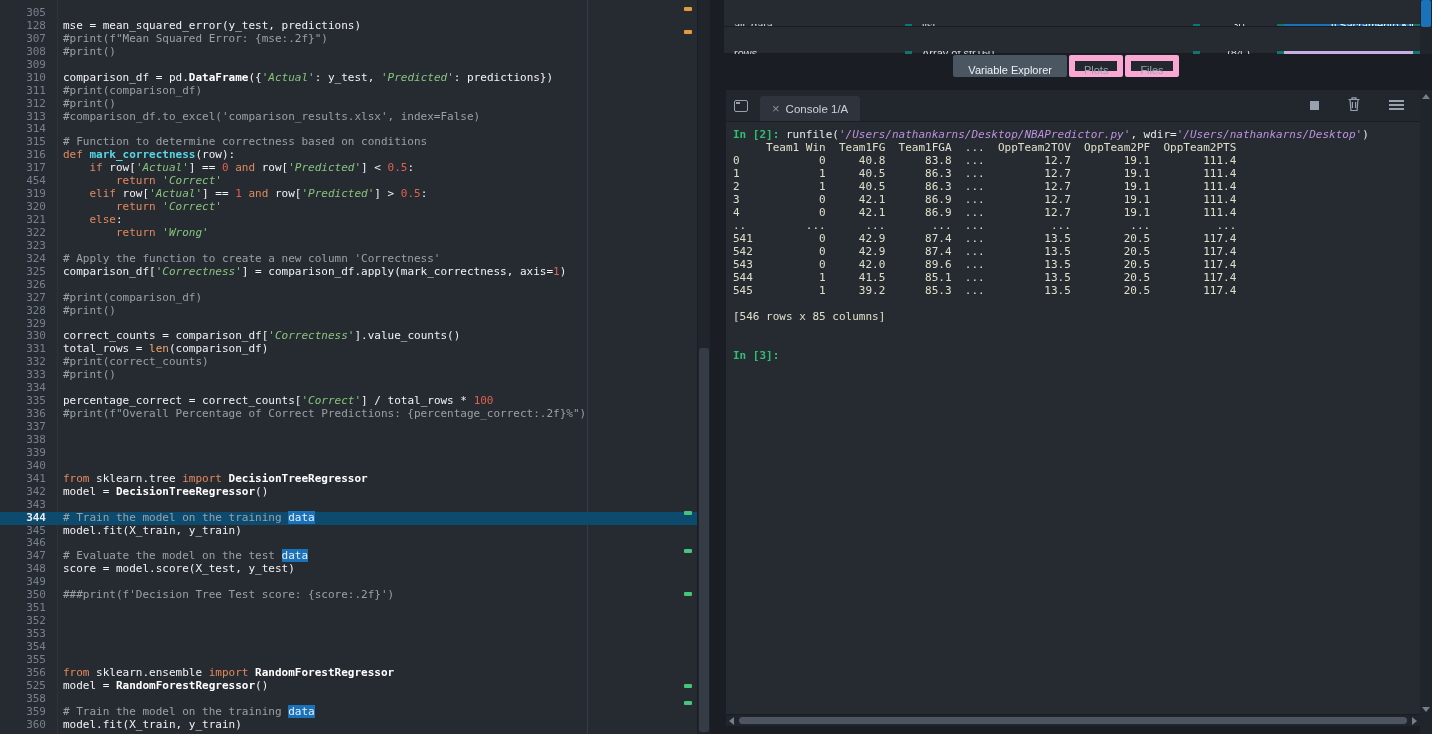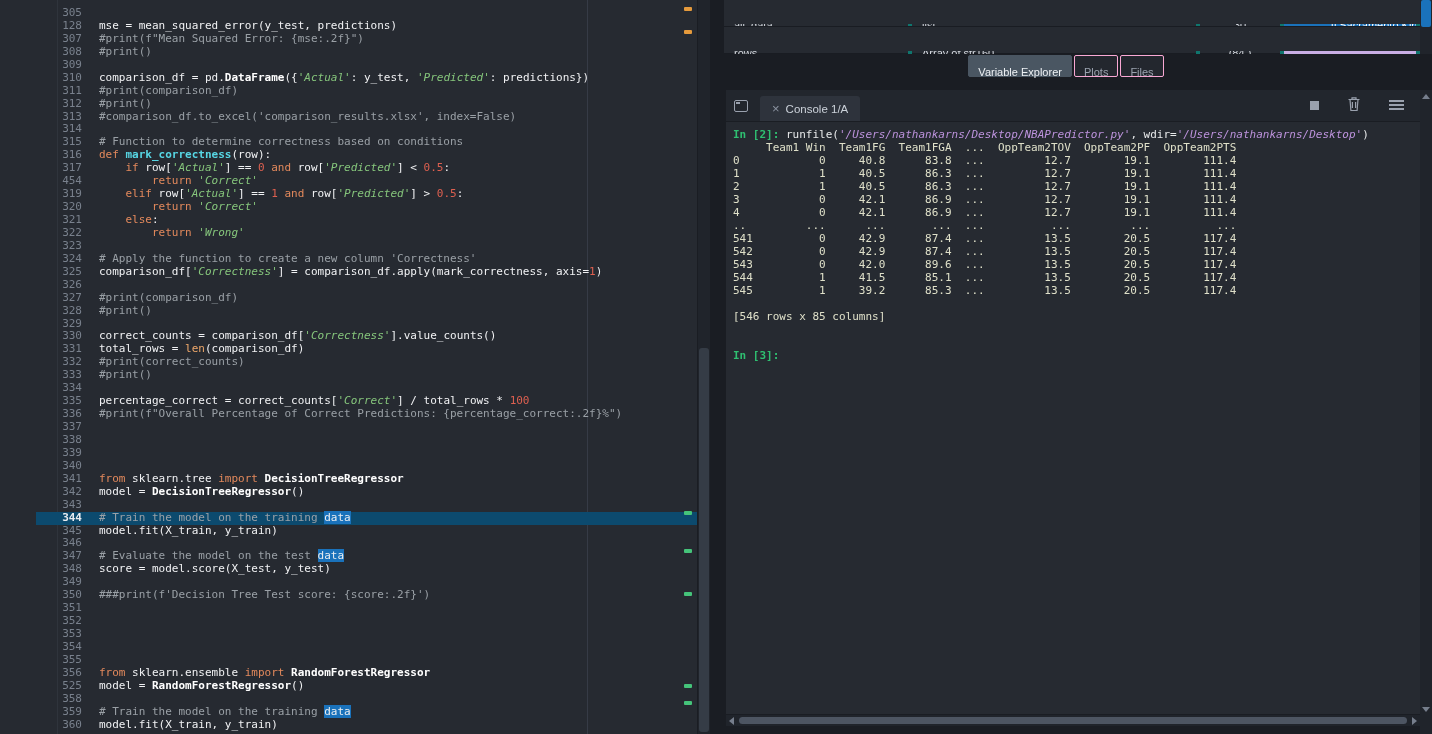--- a/index.html
+++ b/index.html
@@ -4,21 +4,21 @@
 <style>
   * { margin:0; padding:0; box-sizing:border-box; }
   html,body { width:1432px; height:734px; overflow:hidden; }
   body { background:#1a1d23; font-family:"Liberation Sans", sans-serif; position:relative; }
 
   
   #editor-pane { position:absolute; left:0; top:0; width:710px; height:734px; background:#262a31; overflow:hidden; }
   #gutter-line { position:absolute; left:57px; top:0; bottom:0; width:1px; background:#2f343c; }
   #column-ruler { position:absolute; left:587px; top:0; bottom:0; width:1px; background:#363b46; }
   #editor-code-area { position:absolute; left:0; top:7px; width:697px; font-family:"DejaVu Sans Mono", monospace; font-size:11px; }
-  .code-line { height:12.95px; line-height:12.95px; white-space:pre;margin-left:36px; }
+  .code-line { height:12.95px; line-height:12.95px; white-space:pre; }
   .code-line.current { background:#0c4a6e; }
   .line-num { display:inline-block; width:46px; text-align:right; color:#79818d; }
   .code-line.current .line-num { color:#e9ecf0; font-weight:bold; }
   .line-code { margin-left:17px; }
   .tk-n { color:#f1f2f4; }
   .tk-c { color:#9aa0a6; }
   .tk-s { color:#86c67c; font-style:italic; }
   .tk-k { color:#e3895c; }
   .tk-b { color:#efa86a; }
   .tk-d { color:#57d6e4; font-weight:bold; }
@@ -30,31 +30,31 @@
   .flag.green  { background:#45c47a; }
   #editor-scrollbar { position:absolute; right:0; top:0; width:13px; height:100%; background:#20242b; border-left:1px solid #1a1d23; z-index:6; }
   #editor-scroll-thumb { position:absolute; left:1px; right:1px; top:348px; height:384px; background:#353c46; border-radius:3px; }
 
   
   #pane-splitter { position:absolute; left:710px; top:0; width:14px; height:734px; background:#1a1d23; }
 
   
   #ve-table { position:absolute; left:724px; top:0; width:696px; height:54px; background:#262a31; }
   .ve-row { display:grid; grid-template-columns:188px 288px 84px 136px; height:27px; border-bottom:1px solid #191c22; }
-  .ve-cell { border-right:4px solid #0f766e; display:flex; align-items:center; padding:0 10px; color:#d6dae0; font-size:11px; white-space:nowrap; overflow:hidden;margin-top:24px; }
+  .ve-cell { border-right:7px solid #0f766e; display:flex; align-items:center; padding:0 10px; color:#d6dae0; font-size:11px; white-space:nowrap; overflow:hidden;margin-top:24px; }
   .ve-size { justify-content:center; padding:0 4px; }
   .ve-value { padding:0 6px; }
   .ve-value.selected { background:#1a72bb; color:#ffffff;padding-left:47px; }
   .ve-value.object { background:#c9aee4; color:#26202e; font-size:9px; line-height:9.5px; white-space:normal; align-items:flex-start; padding-top:3px; }
   #ve-scrollbar { position:absolute; left:1420px; top:0; width:12px; height:54px; background:#20242b; }
   #ve-scroll-thumb { position:absolute; left:1px; right:1px; top:0; height:27px; background:#1a72bb; border-radius:2px; }
 
   
   #ve-tabs { position:absolute; left:712px; top:55px; width:708px; height:22px; display:flex; justify-content:center; gap:2px; }
-  .ve-tab { font-size:11px; padding:10px 9px; border:1px solid #f9a8d4; background:#23272e; color:#9ba3af; border-radius:2px; cursor:default; }
+  .ve-tab { font-size:11px; padding:3px 9px; border:6px solid #f9a8d4; background:#23272e; color:#9ba3af; border-radius:2px; cursor:default; }
   .ve-tab.active { background:#4a5662; color:#eef1f4; border-color:#4a5662; }
 
   
   #console-panel { position:absolute; left:726px; top:90px; width:694px; height:636px; background:#262a31; }
   #console-header { position:absolute; left:0; top:0; right:0; height:32px; background:#22262d; border-bottom:1px solid #1a1d23; display:flex; align-items:flex-end; }
   #window-icon { width:14px; height:12px; border:1px solid #9aa1ae; border-radius:2px; position:relative; margin:0 0 9px 8px; }
   #window-icon::after { content:""; position:absolute; left:1px; top:1px; width:4px; height:2px; background:#9aa1ae; }
   #console-tab { margin-left:12px; height:25px; display:flex; align-items:center; gap:6px; background:#2e333c; padding:0 12px; border-radius:3px 3px 0 0; }
   #console-tab .close { color:#8b93a0; font-size:13px; line-height:13px; }
   #console-tab .label { color:#ccd2da; font-size:11.5px; }

